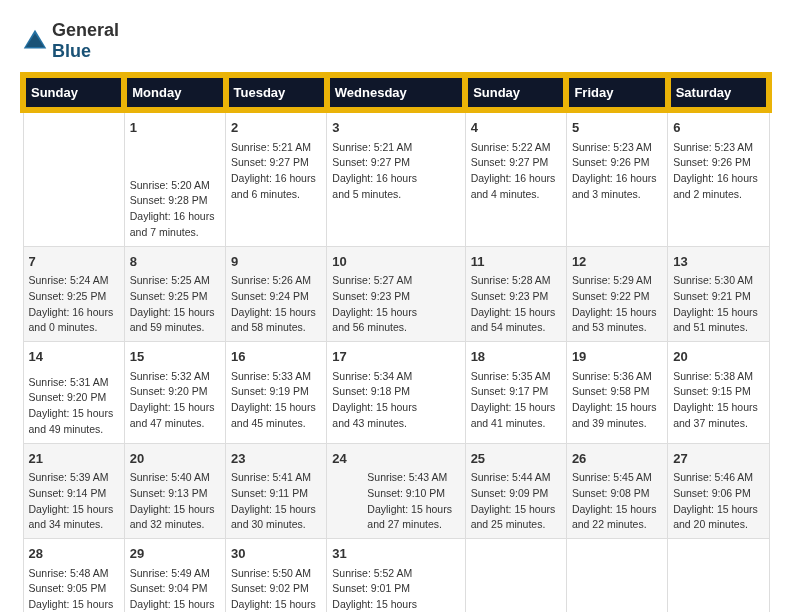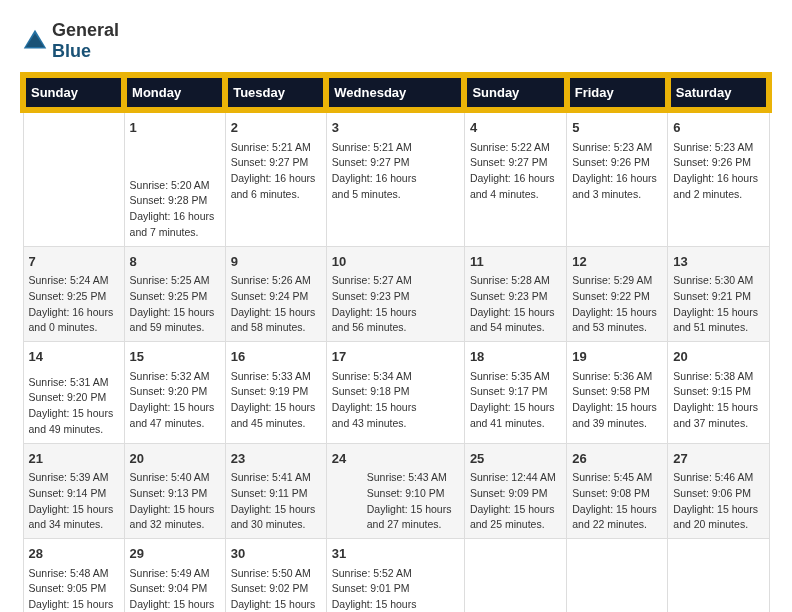--- a/index.html
+++ b/index.html
@@ -287,21 +287,21 @@
         </td>
         <td>
           <span class="day-number">24</span>
           <div class="cell-content" style="white-space: pre-line; margin-left: 35px;">Sunrise: 5:43 AM
 Sunset: 9:10 PM
 Daylight: 15 hours
 and 27 minutes.</div>
         </td>
         <td>
           <span class="day-number">25</span>
-          <div class="cell-content" style="white-space: pre-line;">Sunrise: 12:44 AM
+          <div class="cell-content" style="white-space: pre-line;">Sunrise: 5:44 AM
 Sunset: 9:09 PM
 Daylight: 15 hours
 and 25 minutes.</div>
         </td>
         <td>
           <span class="day-number">26</span>
           <div class="cell-content" style="white-space: pre-line;">Sunrise: 5:45 AM
 Sunset: 9:08 PM
 Daylight: 15 hours
 and 22 minutes.</div>

